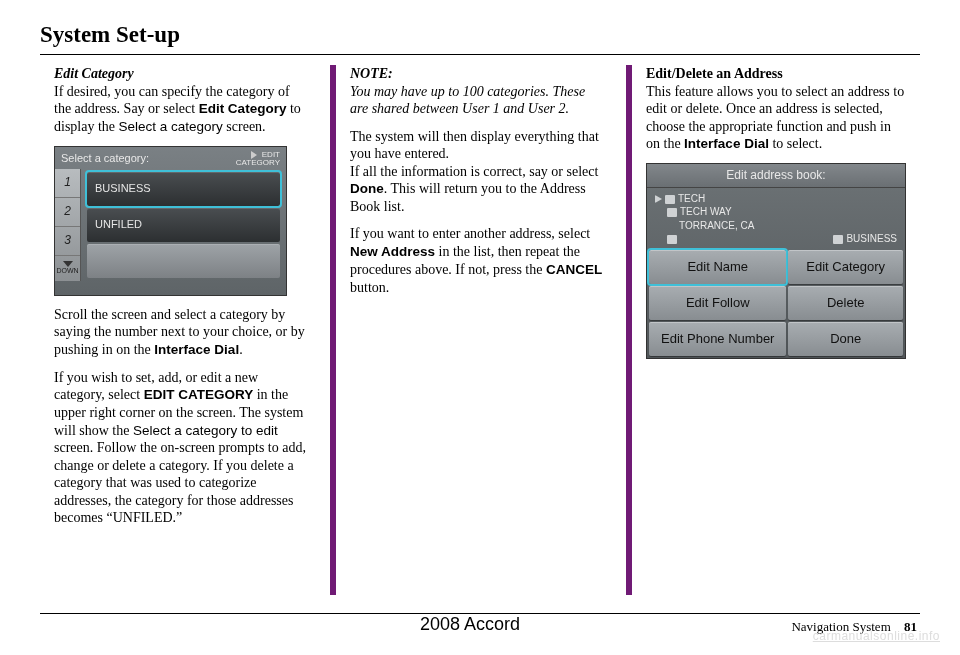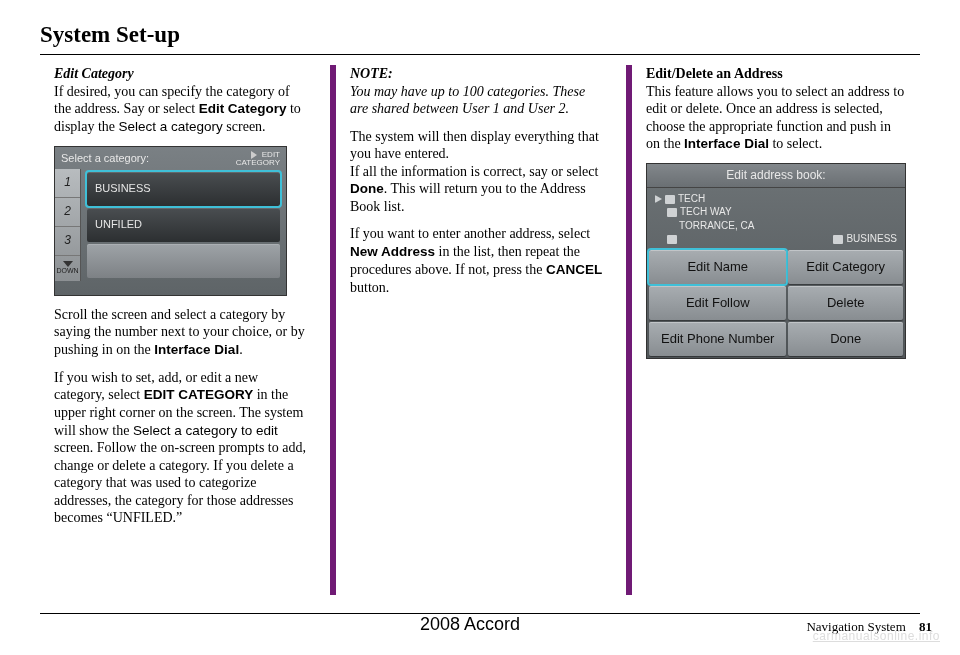--- a/index.html
+++ b/index.html
@@ -184,21 +184,21 @@
     display:flex;align-items:center;justify-content:center;
     border-radius:2px;
     box-shadow: inset 0 1px 0 rgba(255,255,255,0.3), 0 1px 1px rgba(0,0,0,0.4);
   }
   .shot2-btn.sel { outline:2px solid #3fc0d8; }
 
   .footer {
     position:absolute;
     bottom: 20px;
     left:0; right:0;
-    padding: 0 28px;
+    padding: 0 43px;
     display:flex;
     justify-content: flex-start;
     align-items:flex-end;
   }
   .footer .hr2 {
     position:absolute;
     left:40px; right:40px; top:-6px;
     border-top:1.5px solid #000;
   }
   .footer-left { flex:1; }

